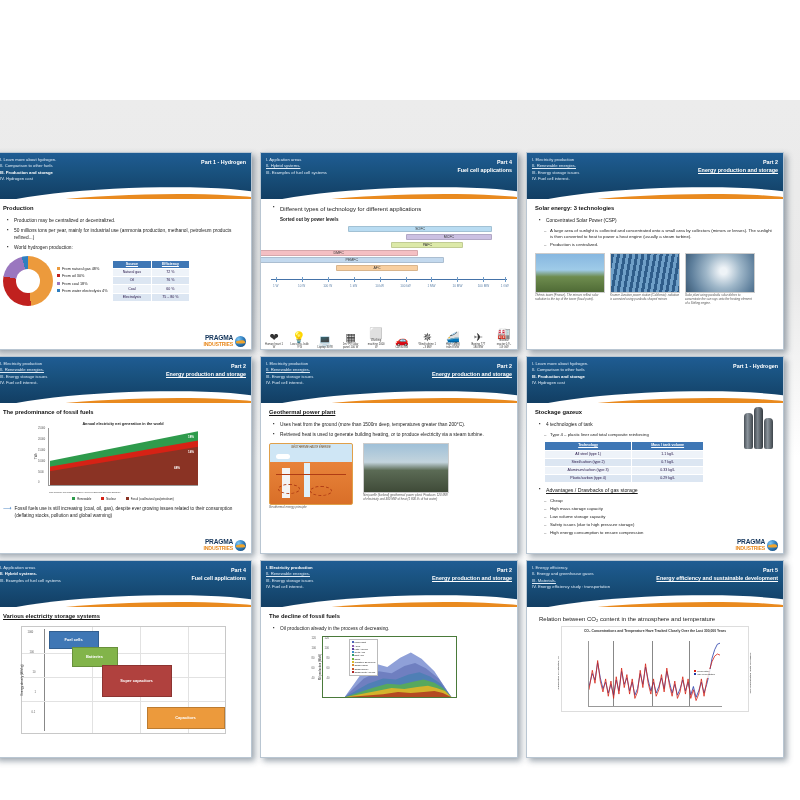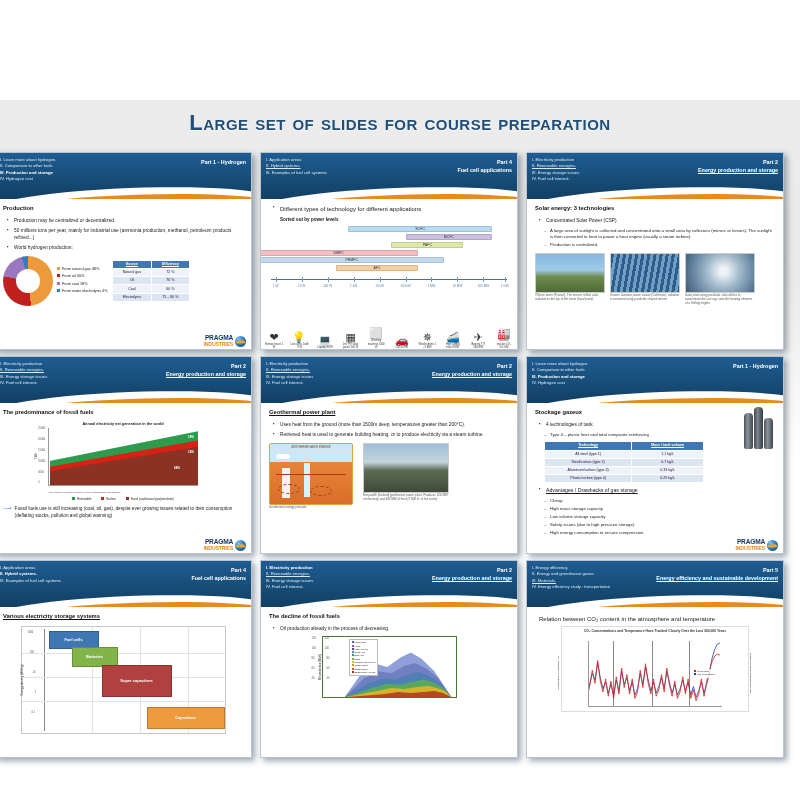--- a/index.html
+++ b/index.html
@@ -163,21 +163,20 @@
   
   .co2 { position:relative; width:188px; height:86px; margin:3px auto 0; background:#fff; border:.5px solid #ddd;}
   .co2 .t { text-align:center; font-size:3.4px; font-weight:bold; color:#333; padding-top:2px;}
 </style>
 </head>
 <body>
 
 <div id="page">
   <div class="grey-band"></div>
 
-  <div class="page-title">Large set of slides for course preparation</div>
 
   <div class="grid">
 
     <div class="row">
 
       <div class="slide clip-left">
         <div class="shead">
           <div class="nav">
             <div>I.  Learn more about hydrogen.</div>
             <div>II. Comparison to other fuels</div>

